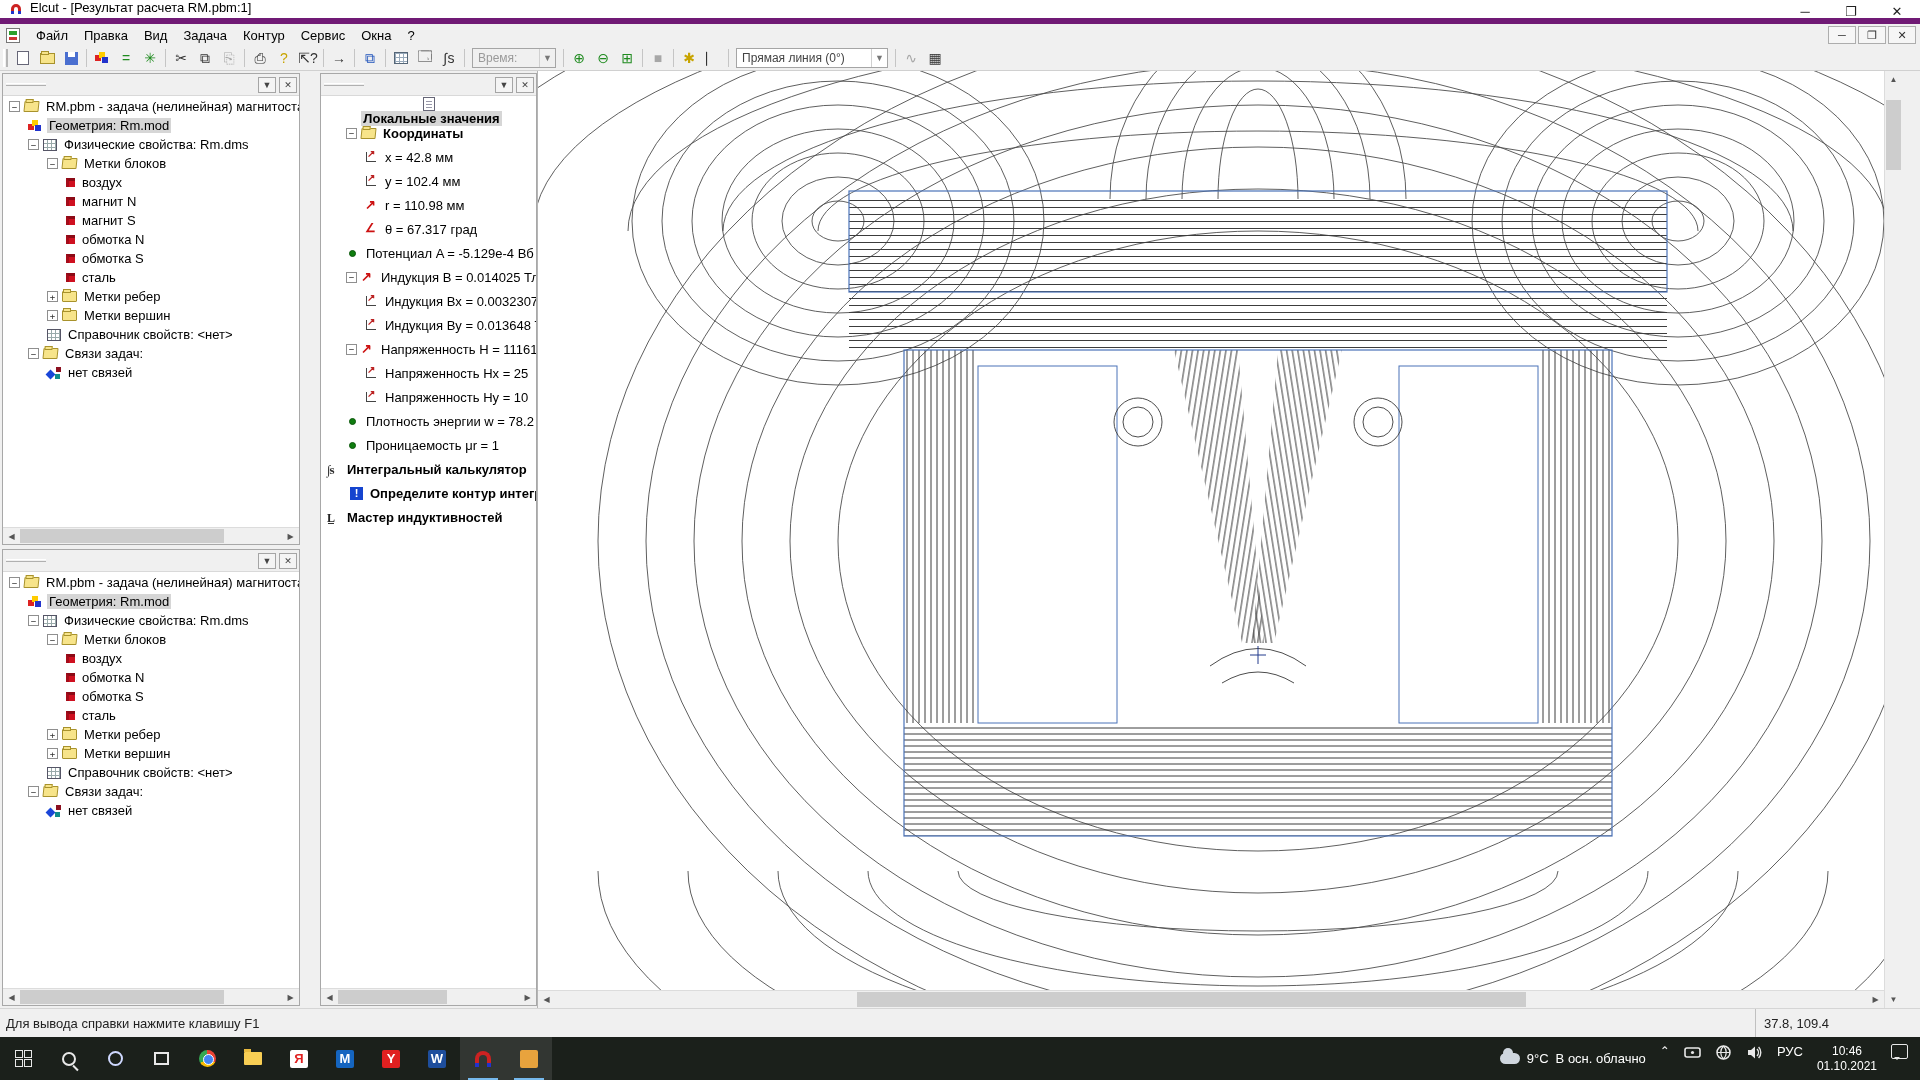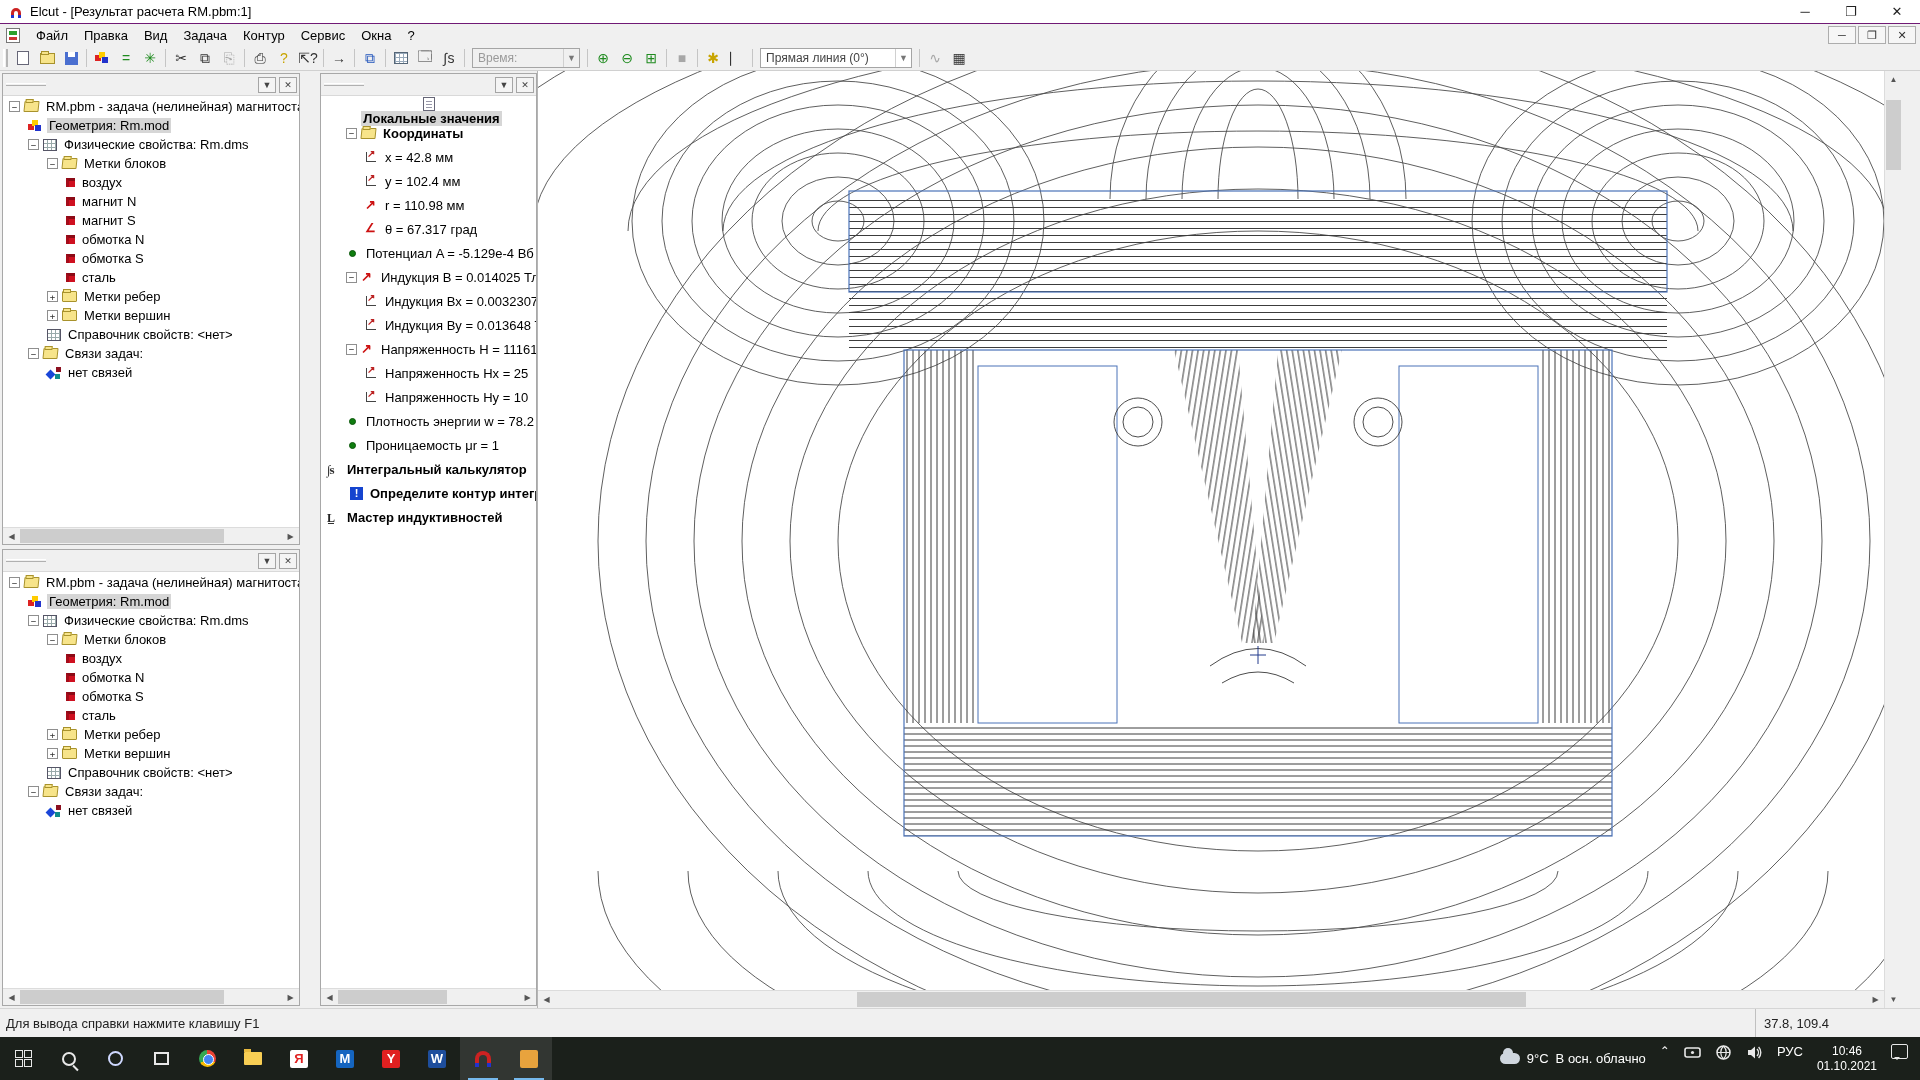--- a/index.html
+++ b/index.html
@@ -1,20 +1,20 @@
 <!DOCTYPE html>
 <html><head>
 <meta charset="utf-8">
 <style>
   * { margin:0; padding:0; box-sizing:border-box; }
   html,body { width:1920px; height:1080px; overflow:hidden; font-family:"Liberation Sans",sans-serif; background:#f0f0f0; }
   #app { position:relative; width:1920px; height:1080px; background:#f0f0f0; }
 
   
-  .titlebar { position:absolute; left:0; top:0; width:1920px; height:24px; background:#ffffff; display:flex; align-items:center; border-bottom:1px solid #701a75;}
+  .titlebar { position:absolute; left:0; top:0; width:1920px; height:24px; background:#ffffff; display:flex; border-bottom:6px solid #701a75;}
   .titlebar .appico { width:16px; height:16px; margin:0 6px 0 8px; }
   .titlebar .title { font-size:13px; color:#000; }
   .wincaption { margin-left:auto; display:flex; }
   .capbtn { width:46px; height:23px; display:flex; align-items:center; justify-content:center; font-size:13px; color:#222; }
 
   
   .menubar { position:absolute; left:0; top:24px; width:1920px; height:22px; background:#f0f0f0; display:flex; align-items:center; font-size:13px; }
   .mdiico { width:14px; height:15px; background:#fff; border:1px solid #777; margin:0 8px 0 6px; position:relative; }
   .mdiico::before { content:""; position:absolute; left:2px; top:2px; width:8px; height:4px; background:#2ca02c; }
   .mdiico::after { content:""; position:absolute; left:2px; top:8px; width:8px; height:3px; background:#c33; }
@@ -206,21 +206,21 @@
     <div class="tbtn">→</div>
     <span class="tsep"></span>
     <div class="tbtn b">⧉</div>
     <span class="tsep"></span>
     <div class="tbtn">
         <span class="icon-grid"></span>
       </div>
     <div class="tbtn">🗔</div>
     <div class="tbtn">∫s</div>
     <span class="tsep"></span>
-    <div class="combo dis" style="width:108px">
+    <div class="combo dis" style="width:84px">
       <span>Время:</span>
       <span class="arrowbox">▼</span>
     </div>
     <span class="tsep"></span>
     <div class="tbtn g">⊕</div>
     <div class="tbtn g">⊖</div>
     <div class="tbtn g">⊞</div>
     <span class="tsep"></span>
     <div class="tbtn dis">■</div>
     <span class="tsep"></span>

